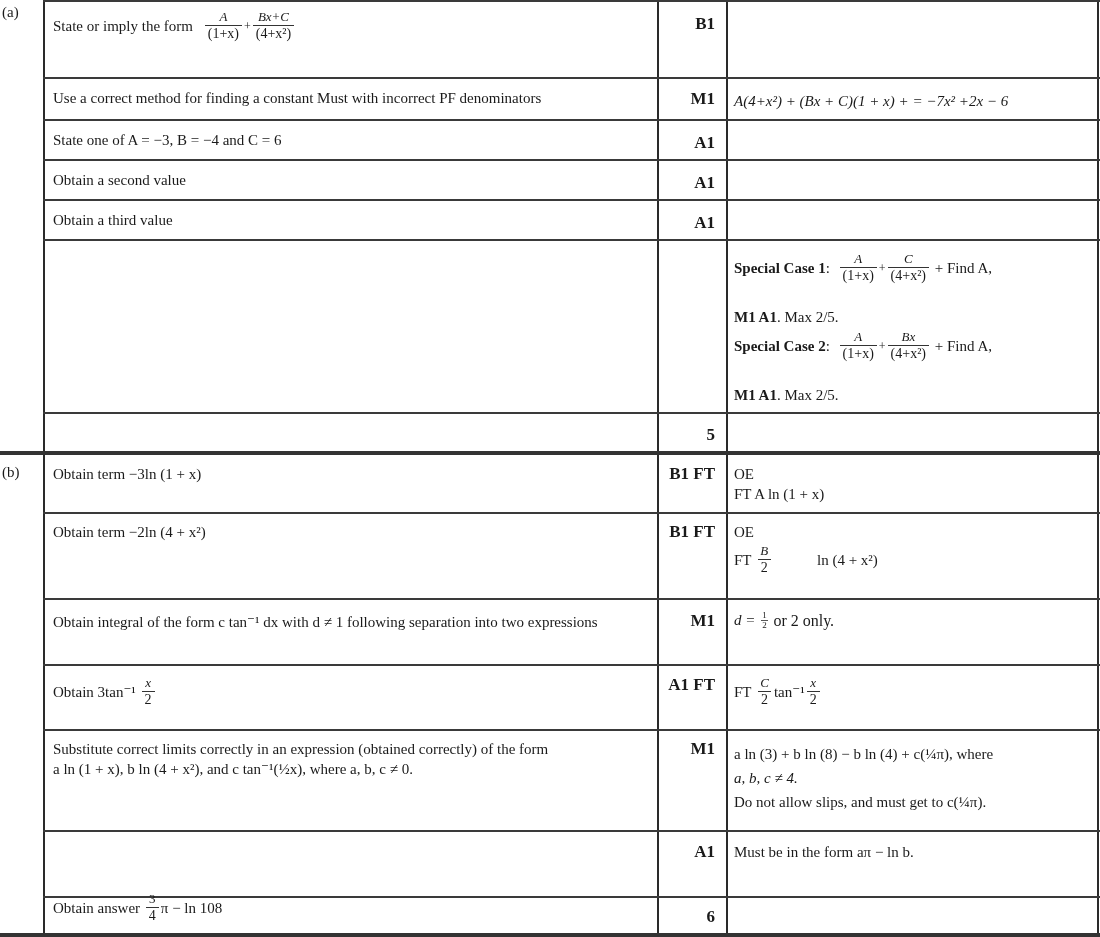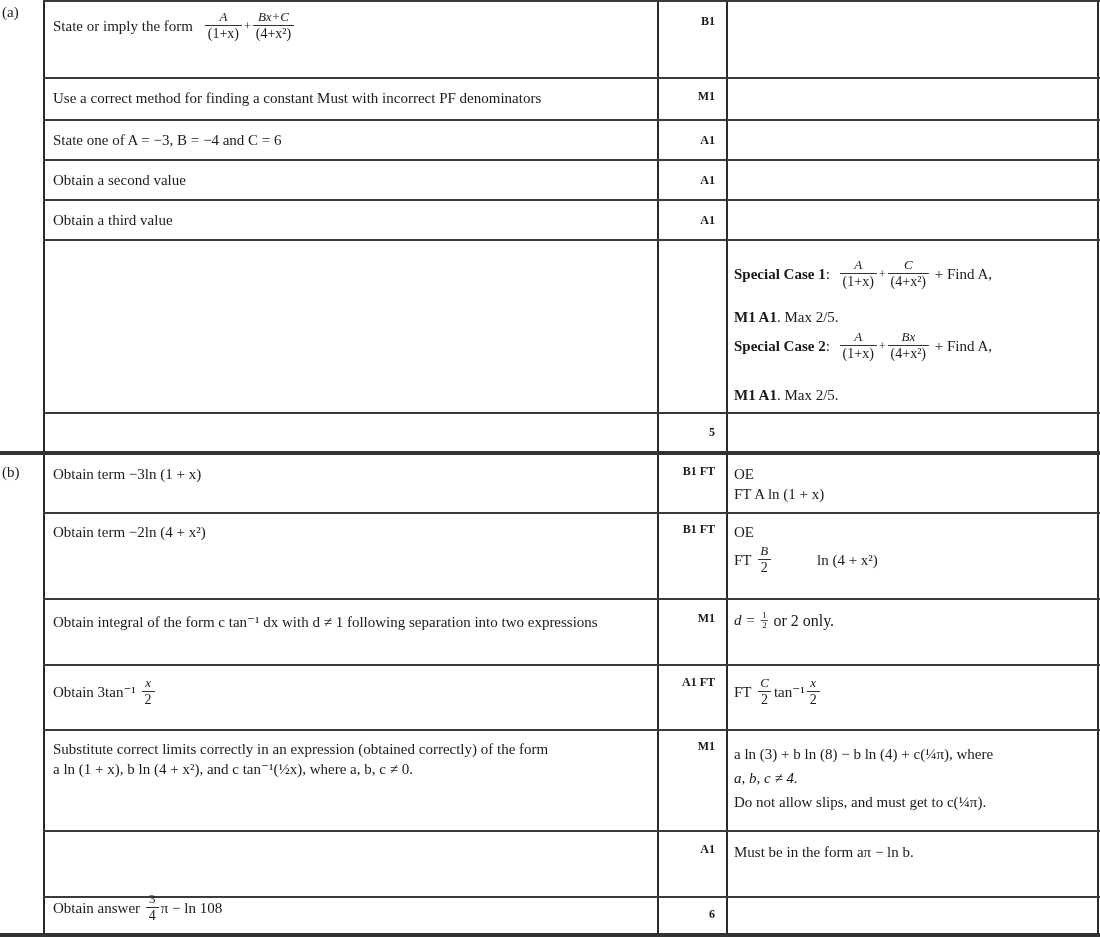--- a/index.html
+++ b/index.html
@@ -4,21 +4,21 @@
 <style>
   html, body { margin: 0; padding: 0; background: #ffffff; }
   body { width: 1100px; height: 937px; overflow: hidden; position: relative;
          font-family: "Liberation Serif", "DejaVu Serif", serif; color: #1a1a1a; font-size: 15px; }
   .sheet { position: absolute; left: 0; top: 0; width: 1100px; height: 937px; }
   .vline { position: absolute; top: 0; width: 2px; background: #2a2a2a; }
   .hline { position: absolute; height: 2px; background: #3a3a3a; }
   .hline.heavy { height: 4px; background: #333; }
   .part { position: absolute; left: 2px; font-size: 15px; }
   .cell { position: absolute; line-height: 1.35; }
-  .mark { position: absolute; font-weight: bold; text-align: right; width: 60px; font-size: 12px; }
+  .mark { position: absolute; font-weight: bold; text-align: right; width: 60px; font-size: 17px; }
   i, .it { font-style: italic; }
   b { font-weight: bold; }
   .frac { display: inline-flex; flex-direction: column; align-items: center; vertical-align: middle; margin: 0 2px; line-height: 1.05; }
   .frac .num { padding: 0 3px 1px; font-size: 13px; font-style: italic; }
   .frac .den { border-top: 1px solid #333; padding: 1px 3px 0; font-size: 14px; }
   .frac.small .num, .frac.small .den { font-size: 9px; padding: 0 1px; font-style: normal; }
   .frac.small .den { border-top: 1px solid #555; }
   .frac.plain .num { font-style: normal; }
 </style>
 </head>
@@ -57,33 +57,34 @@
       <span class="den">(1+x)</span>
     </span><span style="font-size:12px;vertical-align:middle;">+</span><span class="frac">
       <span class="num">Bx+C</span>
       <span class="den">(4+x²)</span>
     </span>
   </div>
   <div class="mark" style="left:655px;top:14px;">B1</div>
 
   <div class="cell" style="left:53px;top:88px;">Use a correct method for finding a constant Must with incorrect PF denominators</div>
   <div class="mark" style="left:655px;top:89px;">M1</div>
+  <div class="cell it" style="left:734px;top:91px;font-size:15px;">A(4+x²) + (Bx + C)(1 + x) + = −7x²  +2x − 6</div>
 
   <div class="cell" style="left:53px;top:130px;">
     <span>State one of </span><span>A = −3, B = −4 and C = 6</span>
   </div>
   <div class="mark" style="left:655px;top:133px;">A1</div>
 
   <div class="cell" style="left:53px;top:170px;">Obtain a second value</div>
   <div class="mark" style="left:655px;top:173px;">A1</div>
 
   <div class="cell" style="left:53px;top:210px;">Obtain a third value</div>
   <div class="mark" style="left:655px;top:213px;">A1</div>
 
-  <div class="cell" style="left:734px;top:252px;margin-top:6px;">
+  <div class="cell" style="left:734px;top:252px;">
     <b style="vertical-align:middle;">Special Case 1</b><span style="vertical-align:middle;">:</span>
     <span class="frac" style="margin-left:6px;">
       <span class="num">A</span>
       <span class="den">(1+x)</span>
     </span><span style="font-size:12px;vertical-align:middle;">+</span><span class="frac">
       <span class="num">C</span>
       <span class="den">(4+x²)</span>
     </span>
     <span style="vertical-align:middle;">+ Find A,</span>
   </div>

